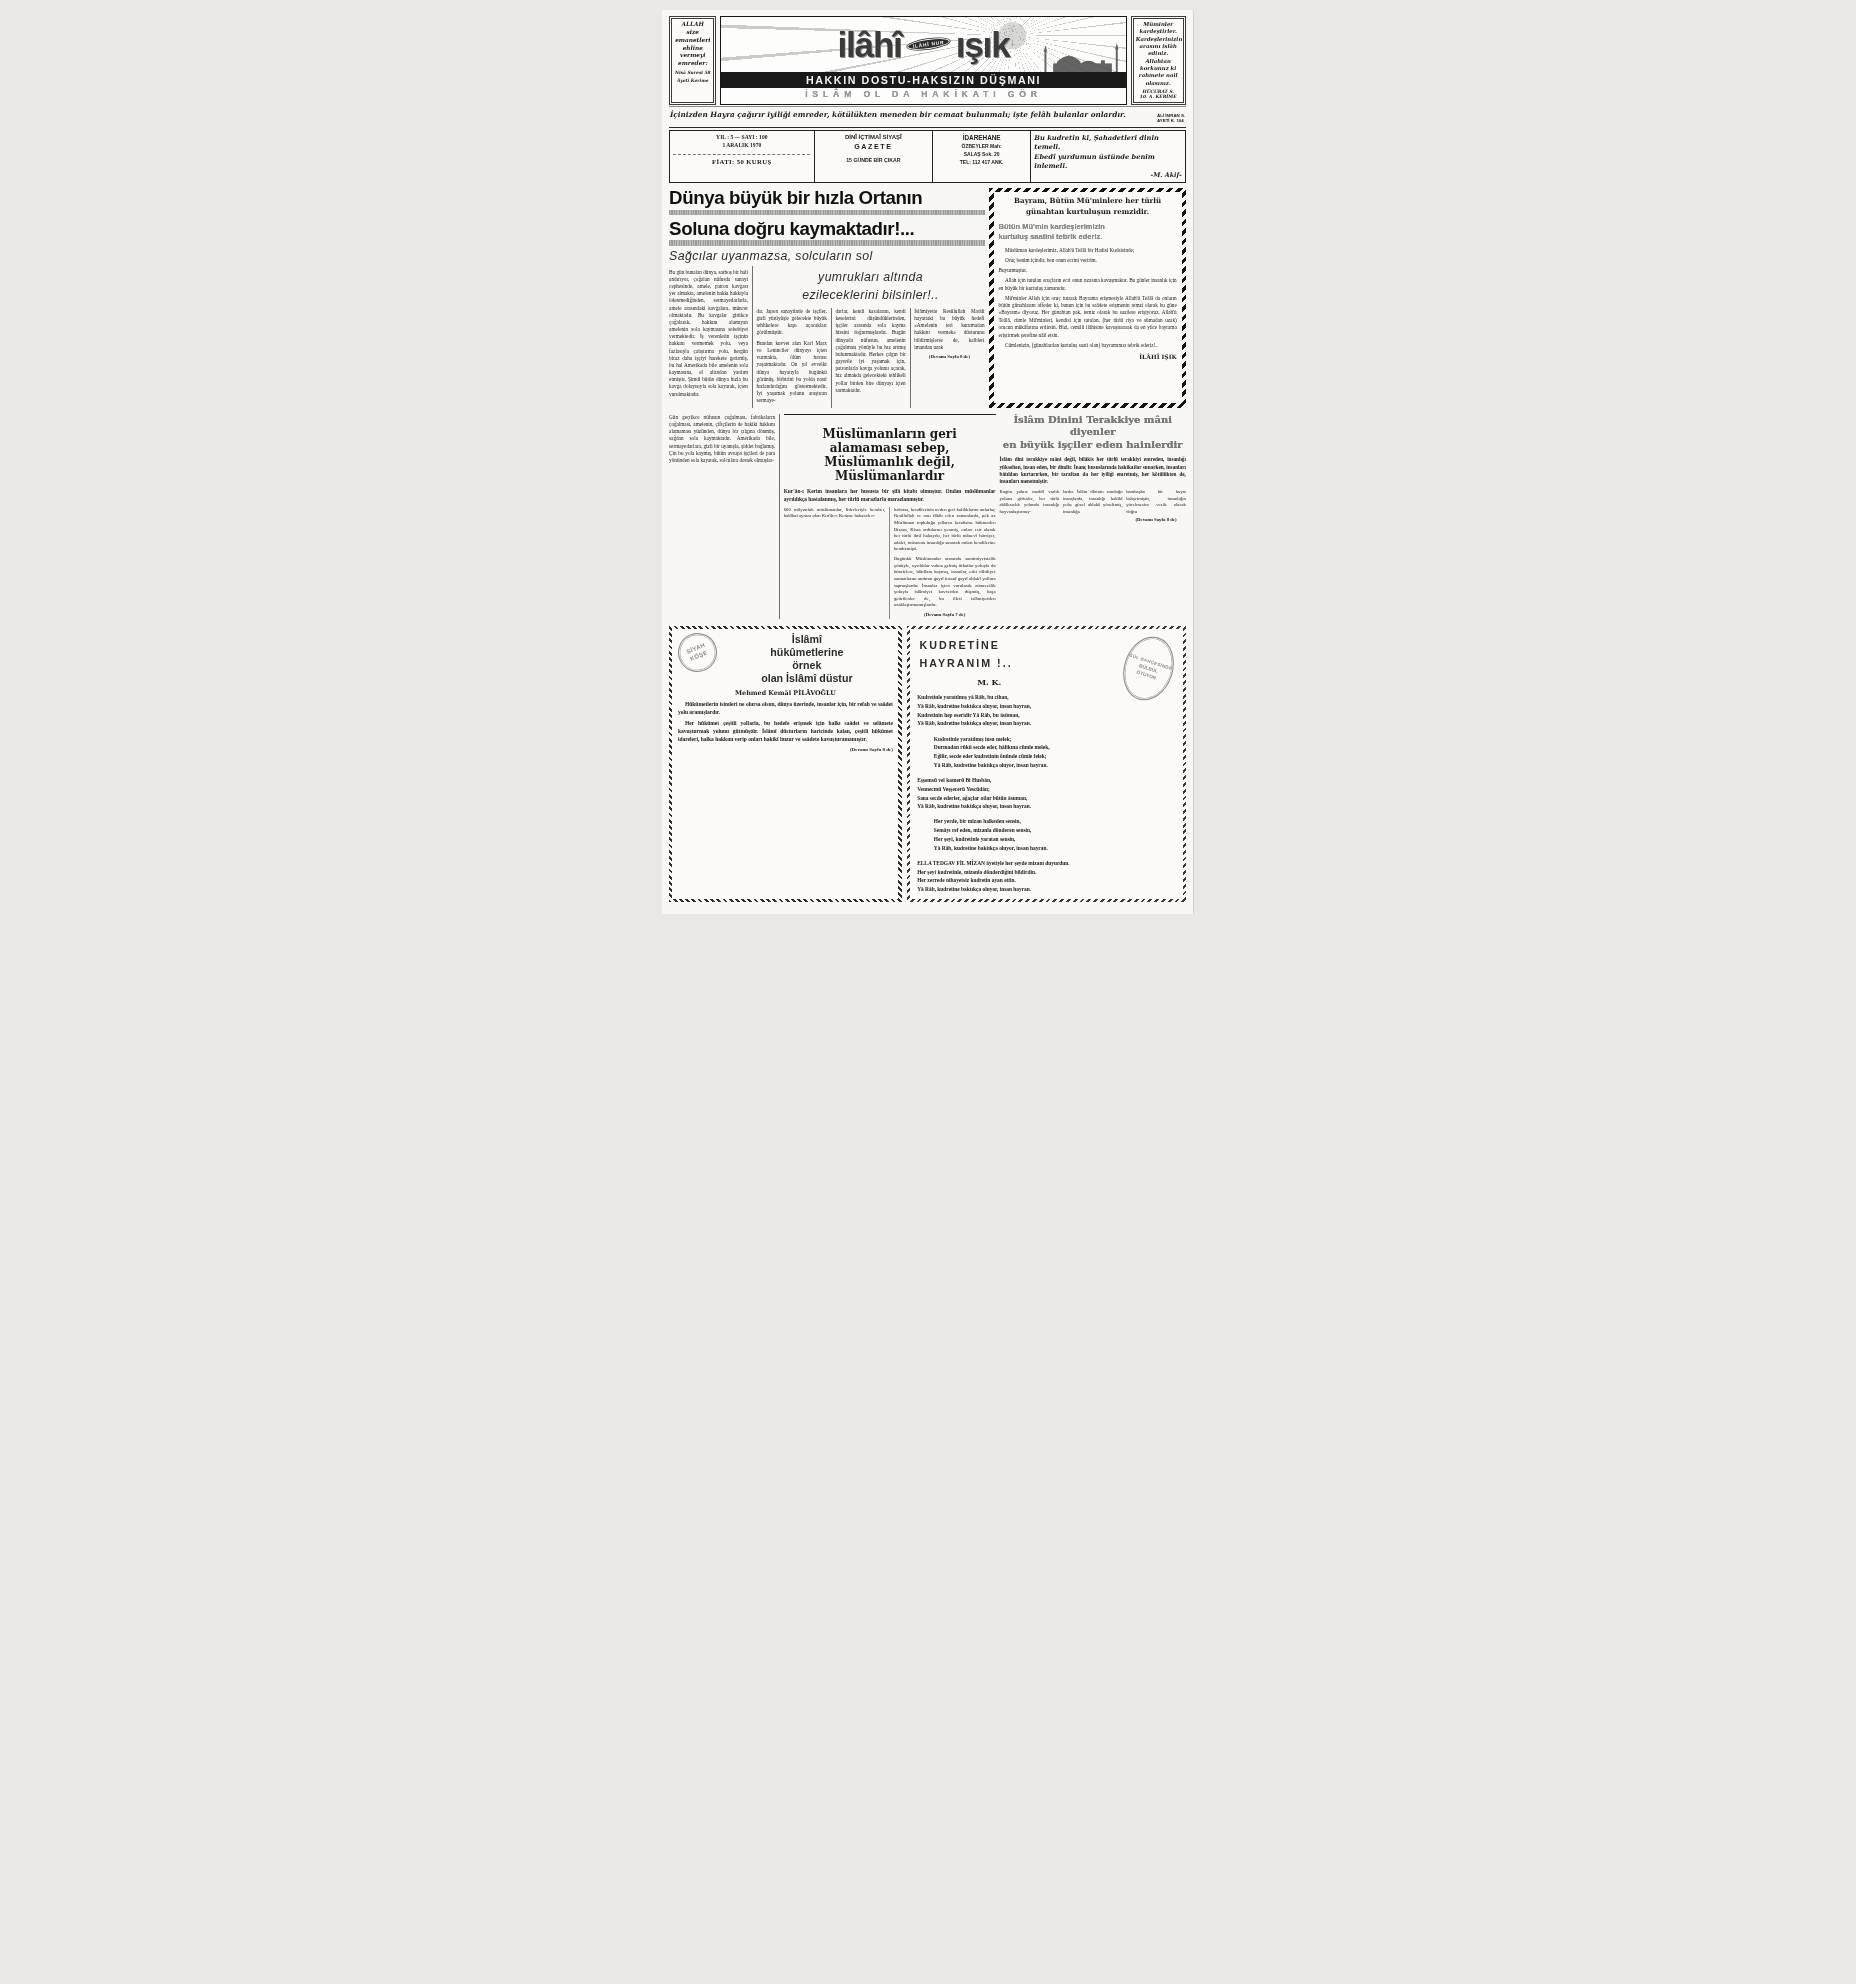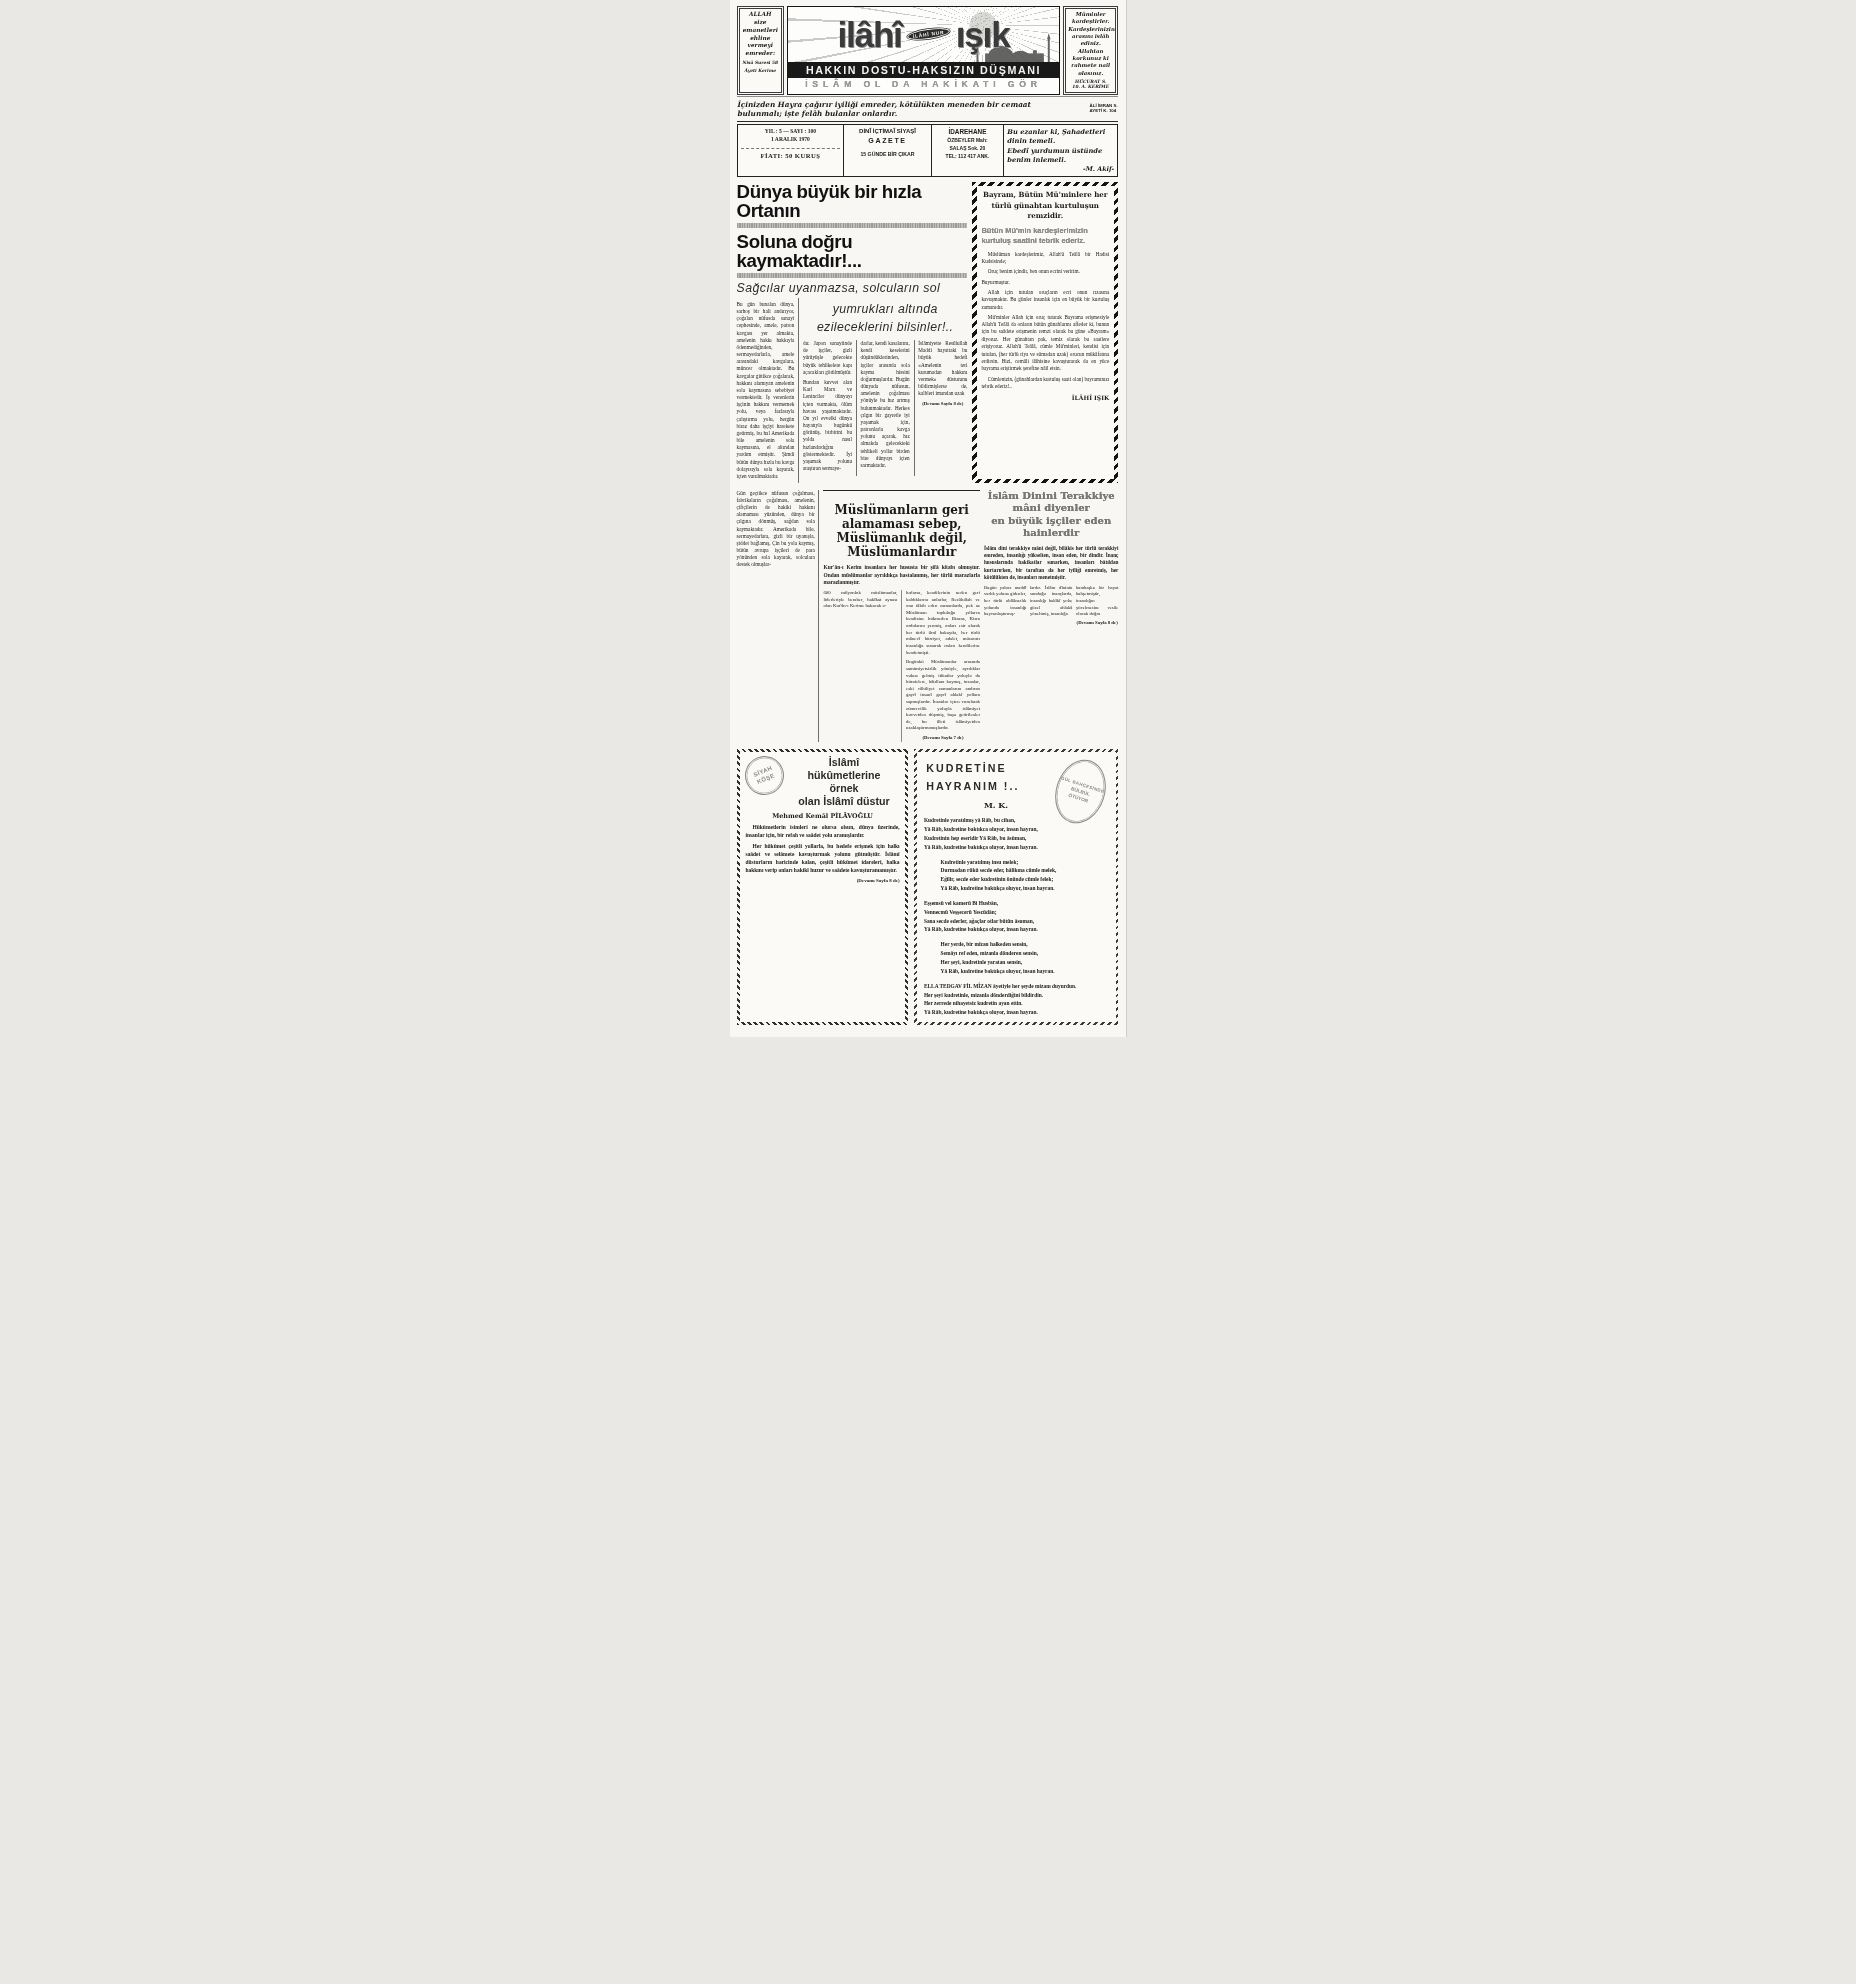--- a/index.html
+++ b/index.html
@@ -1,17 +1,17 @@
 <!DOCTYPE html>
 <html lang="tr" style="font-size:6.4px"><head>
 <meta charset="utf-8">
 <style>
   html,body{margin:0;padding:0;background:#e9e8e4;}
   .page{
-    width:397px;min-height:651px;margin:0 auto;background:#f8f7f4;
+    width:532px;min-height:651px;margin:10px auto;background:#f8f7f4;
     color:#1a1a1a;font-family:"Liberation Serif",serif;position:relative;
     padding:5.6px 7.1px 12px 7.1px;box-sizing:border-box;
     border-right:1.2px solid #cfcecb;
   }
   
   .masthead{display:flex;gap:3.2px;align-items:stretch;}
   .dbl{border:0.4px solid #3c3c3c;padding:1.2px;background:#fbfaf7;}
   .dbl .in{border:0.4px solid #3c3c3c;padding:2.4px 2px;height:100%;box-sizing:border-box;}
   .mast-side{width:43px;flex:0 0 auto;}
   .mast-verse{font-style:italic;font-weight:bold;font-size:5.8px;line-height:1.35;text-align:center;font-family:"DejaVu Serif",serif;}
@@ -186,21 +186,21 @@
       <div class="info-type2">GAZETE</div>
       <div class="info-type3">15 GÜNDE BİR ÇIKAR</div>
     </div>
     <div class="info-cell">
       <div class="info-office-title">İDAREHANE</div>
       <div class="info-office">ÖZBEYLER Mah:</div>
       <div class="info-office">SALAŞ Sok. 20</div>
       <div class="info-office">TEL: 112 417 ANK.</div>
     </div>
     <div class="info-cell">
-      <div class="info-quote">Bu ezanlar ki, Şahadetleri dinin temeli.</div>
+      <div class="info-quote">Bu kudretin ki, Şahadetleri dinin temeli.</div>
       <div class="info-quote">Ebedî yurdumun üstünde benim inlemeli.</div>
       <div class="info-quote-author">-M. Akif-</div>
     </div>
   </div>
 
   <main class="content">
 
     <section class="top-row">
       <div class="left-zone">
         <h1 class="headline">Dünya büyük bir hızla Ortanın</h1>

